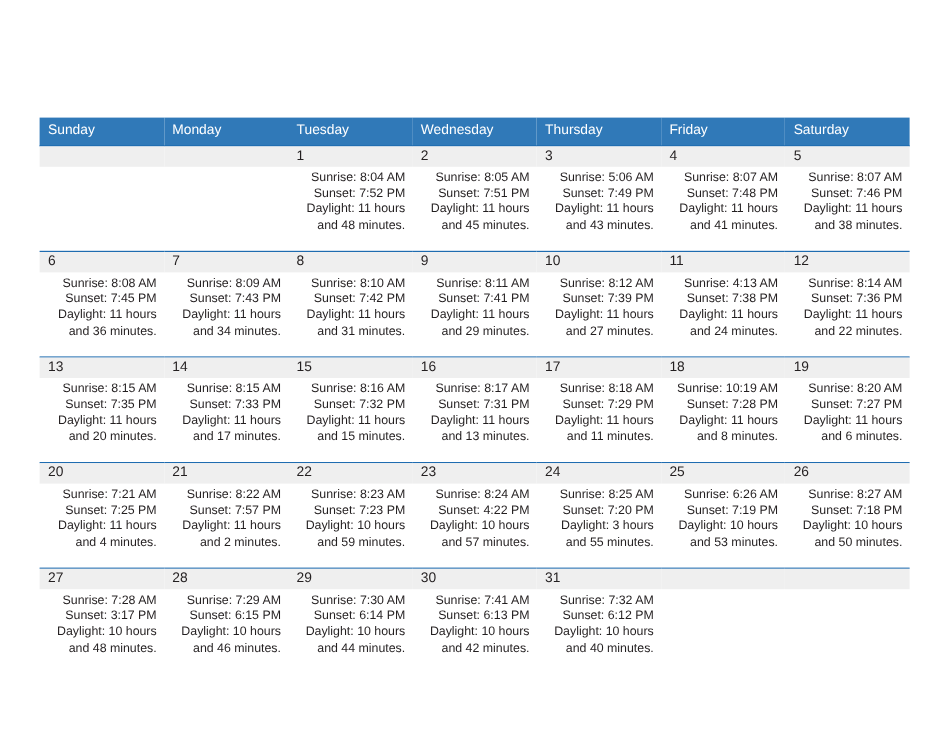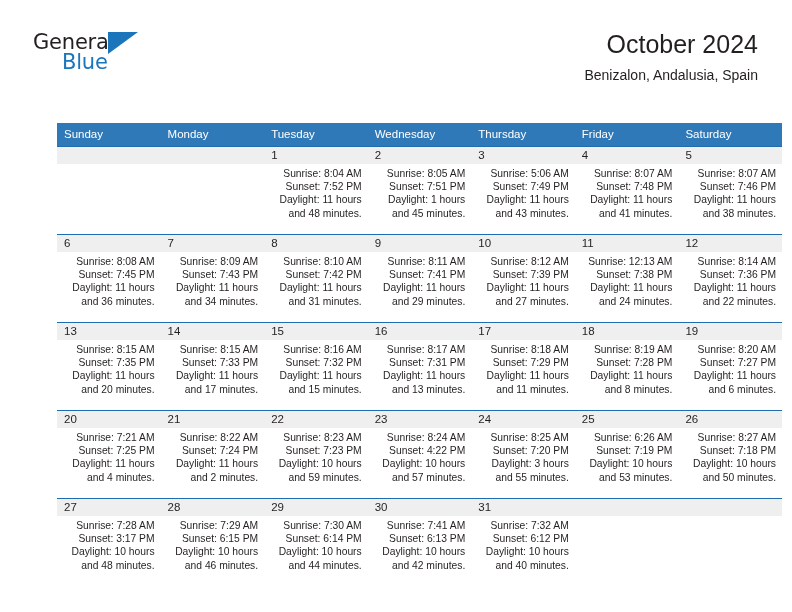--- a/index.html
+++ b/index.html
@@ -86,25 +86,24 @@
     color: #231f20;
     line-height: 20px;
     margin-top: 5px;
     white-space: nowrap;
   }
 
   
   .calendar {
     position: absolute;
     left: 33px;
-    top: 123px;
+    top: 98px;
     width: 725px;
     border-collapse: collapse;
     table-layout: fixed;
-    margin-left: 24px;
   }
   .calendar th {
     background: #3079b8;
     color: #ffffff;
     font-size: 11.5px;
     font-weight: 400;
     text-align: left;
     padding: 5px 0 5px 7px;
     border: none;
     height: 12px;
@@ -145,31 +144,20 @@
   .daybody div {
     white-space: normal;
   }
   .empty .daybody { visibility: hidden; }
 </style>
 </head>
 <body>
 
 <div class="page">
 
-  <div class="header">
-    <div class="brand">
-      <span class="brand-general">General</span>
-      <span class="brand-triangle"></span>
-      <span class="brand-blue">Blue</span>
-    </div>
-    <div class="title-block">
-      <div class="cal-title">October 2024</div>
-      <div class="cal-subtitle">Benizalon, Andalusia, Spain</div>
-    </div>
-  </div>
 
   <table class="calendar">
     <thead>
       <tr id="weekday-row">
           <th>Sunday</th>
           <th>Monday</th>
           <th>Tuesday</th>
           <th>Wednesday</th>
           <th>Thursday</th>
           <th>Friday</th>
@@ -207,21 +195,21 @@
                 <div>Daylight: 11 hours and 48 minutes.</div>
               </div>
             </div>
           </td>
           <td>
             <div class="daycell">
               <div class="daynum-band">2</div>
               <div class="daybody">
                 <div>Sunrise: 8:05 AM</div>
                 <div>Sunset: 7:51 PM</div>
-                <div>Daylight: 1 hours and 45 minutes.</div>
+                <div>Daylight: 11 hours and 45 minutes.</div>
               </div>
             </div>
           </td>
           <td>
             <div class="daycell">
               <div class="daynum-band">3</div>
               <div class="daybody">
                 <div>Sunrise: 5:06 AM</div>
                 <div>Sunset: 7:49 PM</div>
                 <div>Daylight: 11 hours and 43 minutes.</div>
@@ -297,21 +285,21 @@
                 <div>Sunrise: 8:12 AM</div>
                 <div>Sunset: 7:39 PM</div>
                 <div>Daylight: 11 hours and 27 minutes.</div>
               </div>
             </div>
           </td>
           <td>
             <div class="daycell">
               <div class="daynum-band">11</div>
               <div class="daybody">
-                <div>Sunrise: 12:13 AM</div>
+                <div>Sunrise: 4:13 AM</div>
                 <div>Sunset: 7:38 PM</div>
                 <div>Daylight: 11 hours and 24 minutes.</div>
               </div>
             </div>
           </td>
           <td>
             <div class="daycell">
               <div class="daynum-band">12</div>
               <div class="daybody">
                 <div>Sunrise: 8:14 AM</div>
@@ -369,21 +357,21 @@
                 <div>Sunrise: 8:18 AM</div>
                 <div>Sunset: 7:29 PM</div>
                 <div>Daylight: 11 hours and 11 minutes.</div>
               </div>
             </div>
           </td>
           <td>
             <div class="daycell">
               <div class="daynum-band">18</div>
               <div class="daybody">
-                <div>Sunrise: 8:19 AM</div>
+                <div>Sunrise: 10:19 AM</div>
                 <div>Sunset: 7:28 PM</div>
                 <div>Daylight: 11 hours and 8 minutes.</div>
               </div>
             </div>
           </td>
           <td>
             <div class="daycell">
               <div class="daynum-band">19</div>
               <div class="daybody">
                 <div>Sunrise: 8:20 AM</div>
@@ -402,21 +390,21 @@
                 <div>Sunset: 7:25 PM</div>
                 <div>Daylight: 11 hours and 4 minutes.</div>
               </div>
             </div>
           </td>
           <td>
             <div class="daycell">
               <div class="daynum-band">21</div>
               <div class="daybody">
                 <div>Sunrise: 8:22 AM</div>
-                <div>Sunset: 7:24 PM</div>
+                <div>Sunset: 7:57 PM</div>
                 <div>Daylight: 11 hours and 2 minutes.</div>
               </div>
             </div>
           </td>
           <td>
             <div class="daycell">
               <div class="daynum-band">22</div>
               <div class="daybody">
                 <div>Sunrise: 8:23 AM</div>
                 <div>Sunset: 7:23 PM</div>

